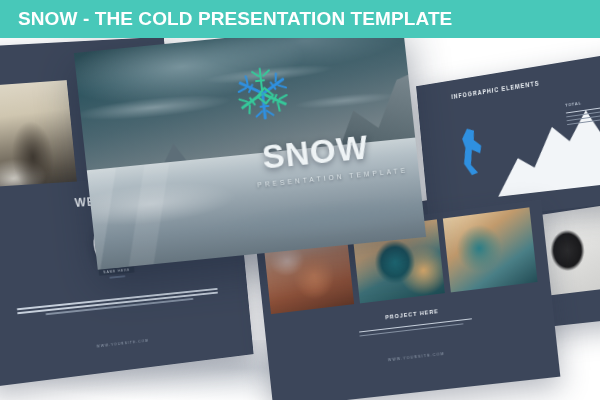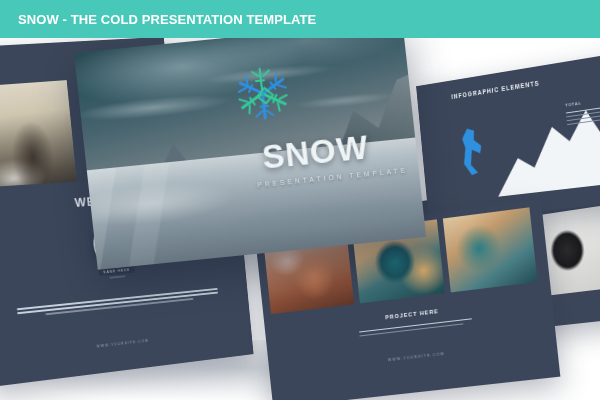--- a/index.html
+++ b/index.html
@@ -12,21 +12,21 @@
   #stage{position:absolute;inset:0;width:600px;height:400px;overflow:hidden;background:#fff;}
 
   
   .banner{
     position:absolute;left:0;top:0;width:600px;height:38px;
     background:#48c8b9;
     display:flex;align-items:center;
     z-index:60;
   }
   .banner-title{
-    color:#ffffff;font-size:13px;font-weight:bold;
+    color:#ffffff;font-size:19px;font-weight:bold;
     letter-spacing:.1px;margin-left:18px;white-space:nowrap;
     font-family:"Liberation Sans", sans-serif;
   }
 
   
   .deck{position:absolute;left:0;top:38px;width:600px;height:362px;overflow:hidden;}
 
   
   .slide{
     position:absolute;

